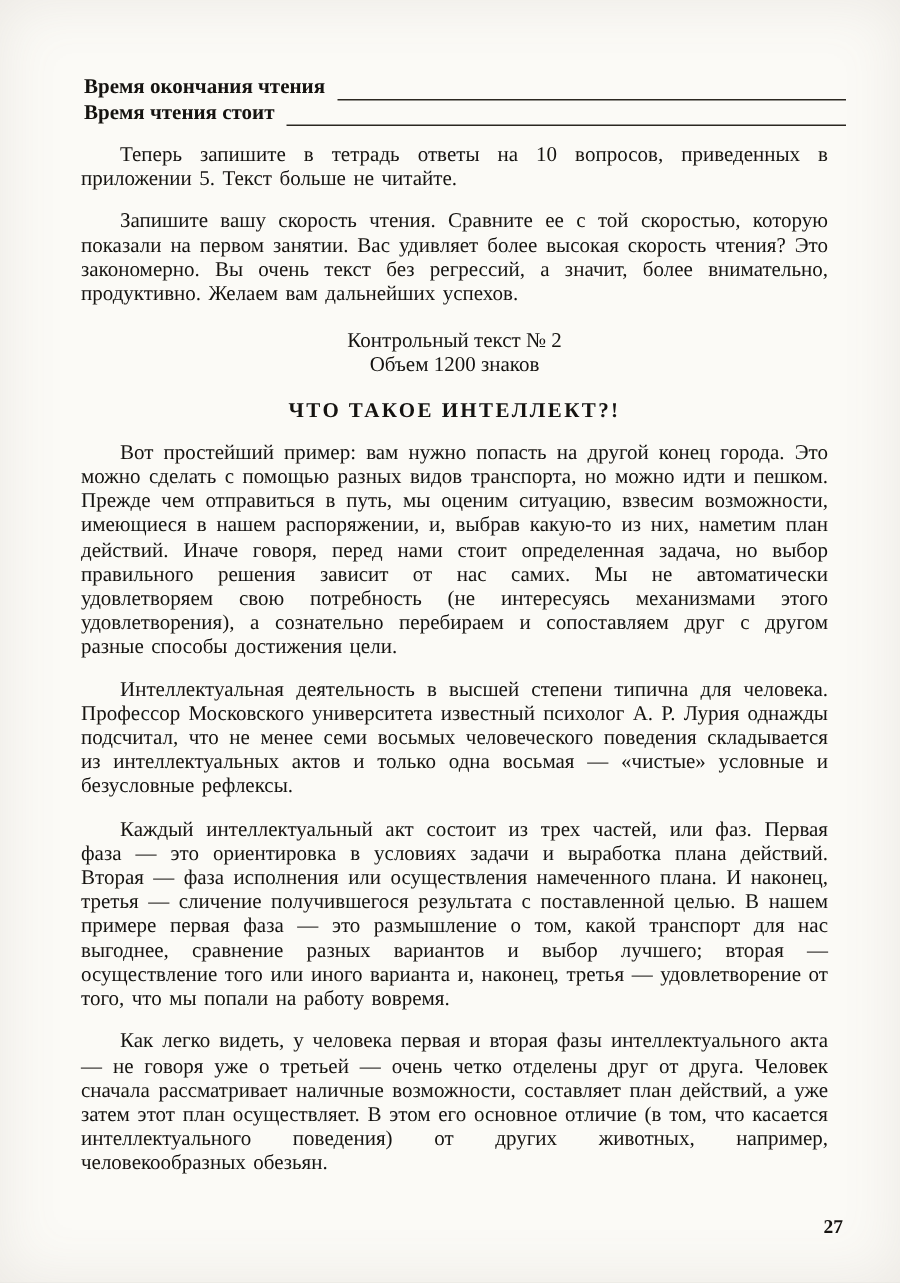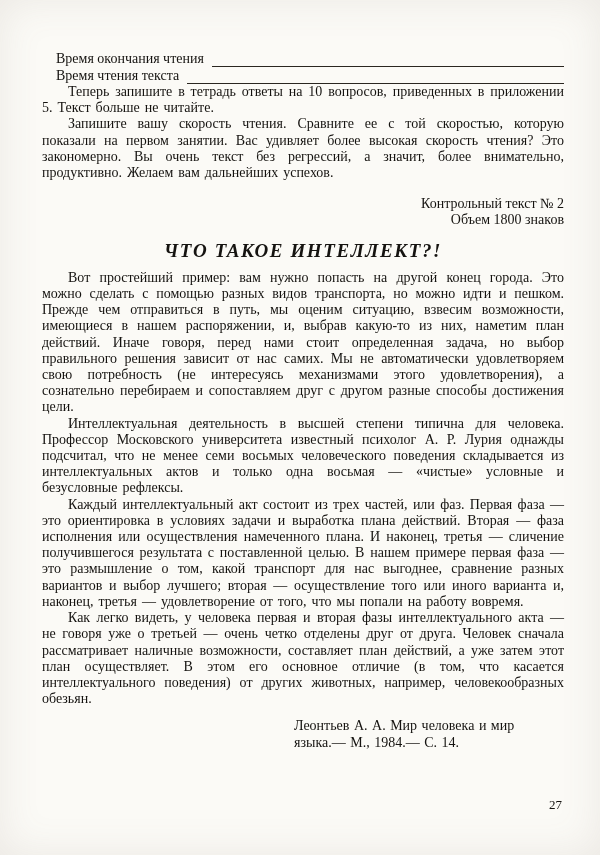--- a/index.html
+++ b/index.html
@@ -26,86 +26,85 @@
   }
   .fill-line {
     display: flex;
     align-items: flex-end;
     margin-left: 14px;
     height: 17px;
   }
   .fill-label {
     white-space: nowrap;
     padding-right: 8px;
+    font-weight: bold;
   }
   .fill-blank {
     flex: 1;
     border-bottom: 1.2px solid #2a2620;
     height: 13px;
   }
   .para {
-    margin: 0;
+    margin: 12px;
     text-indent: 26px;
     word-spacing: 1.5px;
   }
   .control-block {
     margin-top: 15px;
-    text-align: right;
+    text-align: center;
   }
   .article-title {
     margin: 14px 0 11px 0;
     text-align: center;
-    font-size: 19px;
+    font-size: 14px;
     font-weight: bold;
     letter-spacing: 1.6px;
     text-indent: 0;
-    font-style: italic;
   }
   .citation {
     margin: 11px 22px 0 auto;
     width: 248px;
     text-align: left;
     word-spacing: 1px;
   }
   .page-number {
     position: absolute;
     right: 38px;
-    bottom: 42px;
-    font-weight: normal;
+    bottom: 29px;
+    font-weight: bold;
     font-size: 13px;
     margin-left: 26px;
   }
 </style>
 </head>
 <body>
 
 <div class="page">
   <div class="content">
 
     <div class="fill-line">
       <span class="fill-label">Время окончания чтения</span>
       <span class="fill-blank"></span>
     </div>
     <div class="fill-line">
-      <span class="fill-label">Время чтения текста</span>
+      <span class="fill-label">Время чтения стоит</span>
       <span class="fill-blank"></span>
     </div>
 
     <p class="para">Теперь запишите в тетрадь ответы на 10 вопросов, приведенных в приложении 5. Текст больше не читайте.</p>
     <p class="para">Запишите вашу скорость чтения. Сравните ее с той скоростью, которую показали на первом занятии. Вас удивляет более высокая скорость чтения? Это закономерно. Вы очень текст без регрессий, а значит, более внимательно, продуктивно. Желаем вам дальнейших успехов.</p>
 
     <div class="control-block">
       <div>Контрольный текст № 2</div>
-      <div>Объем 1800 знаков</div>
+      <div>Объем 1200 знаков</div>
     </div>
 
     <h1 class="article-title">ЧТО ТАКОЕ ИНТЕЛЛЕКТ?!</h1>
 
     <p class="para">Вот простейший пример: вам нужно попасть на другой конец города. Это можно сделать с помощью разных видов транспорта, но можно идти и пешком. Прежде чем отправиться в путь, мы оценим ситуацию, взвесим возможности, имеющиеся в нашем распоряжении, и, выбрав какую-то из них, наметим план действий. Иначе говоря, перед нами стоит определенная задача, но выбор правильного решения зависит от нас самих. Мы не автоматически удовлетворяем свою потребность (не интересуясь механизмами этого удовлетворения), а сознательно перебираем и сопоставляем друг с другом разные способы достижения цели.</p>
     <p class="para">Интеллектуальная деятельность в высшей степени типична для человека. Профессор Московского университета известный психолог А. Р. Лурия однажды подсчитал, что не менее семи восьмых человеческого поведения складывается из интеллектуальных актов и только одна восьмая — «чистые» условные и безусловные рефлексы.</p>
     <p class="para">Каждый интеллектуальный акт состоит из трех частей, или фаз. Первая фаза — это ориентировка в условиях задачи и выработка плана действий. Вторая — фаза исполнения или осуществления намеченного плана. И наконец, третья — сличение получившегося результата с поставленной целью. В нашем примере первая фаза — это размышление о том, какой транспорт для нас выгоднее, сравнение разных вариантов и выбор лучшего; вторая — осуществление того или иного варианта и, наконец, третья — удовлетворение от того, что мы попали на работу вовремя.</p>
     <p class="para">Как легко видеть, у человека первая и вторая фазы интеллектуального акта — не говоря уже о третьей — очень четко отделены друг от друга. Человек сначала рассматривает наличные возможности, составляет план действий, а уже затем этот план осуществляет. В этом его основное отличие (в том, что касается интеллектуального поведения) от других животных, например, человекообразных обезьян.</p>
 
-    <div class="citation">Леонтьев А. А. Мир человека и мир языка.— М., 1984.— С. 14.</div>
   </div>
 
   <div class="page-number">27</div>
 </div>
 
 </body></html>

